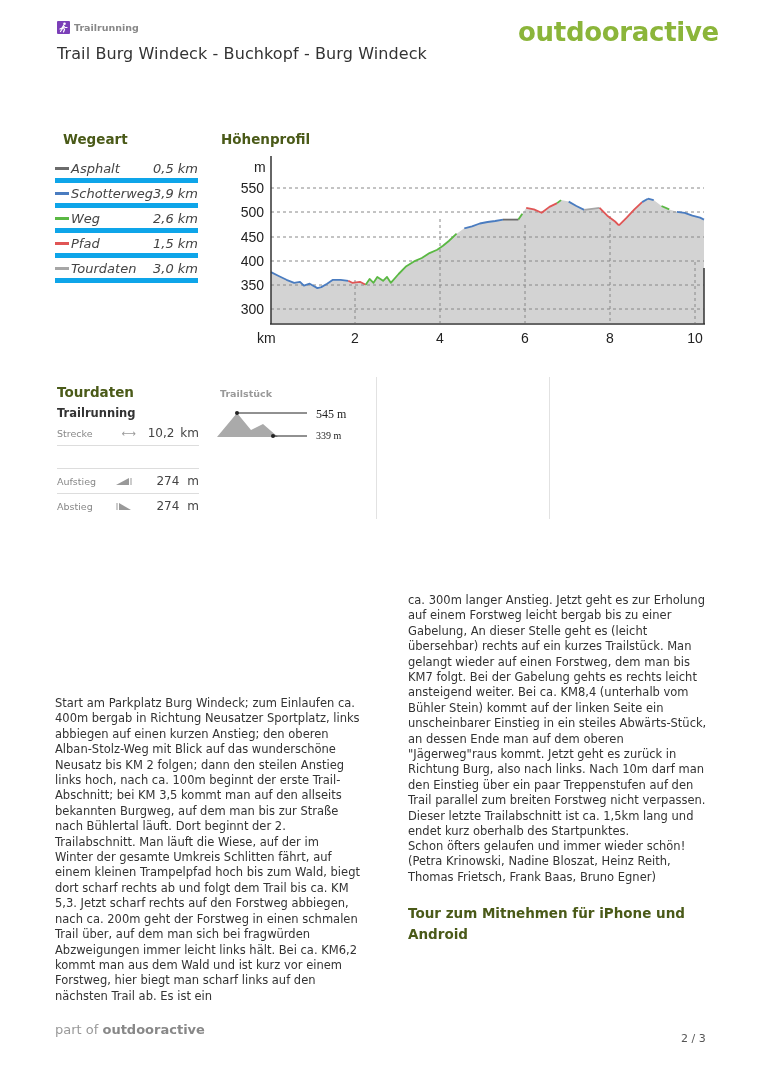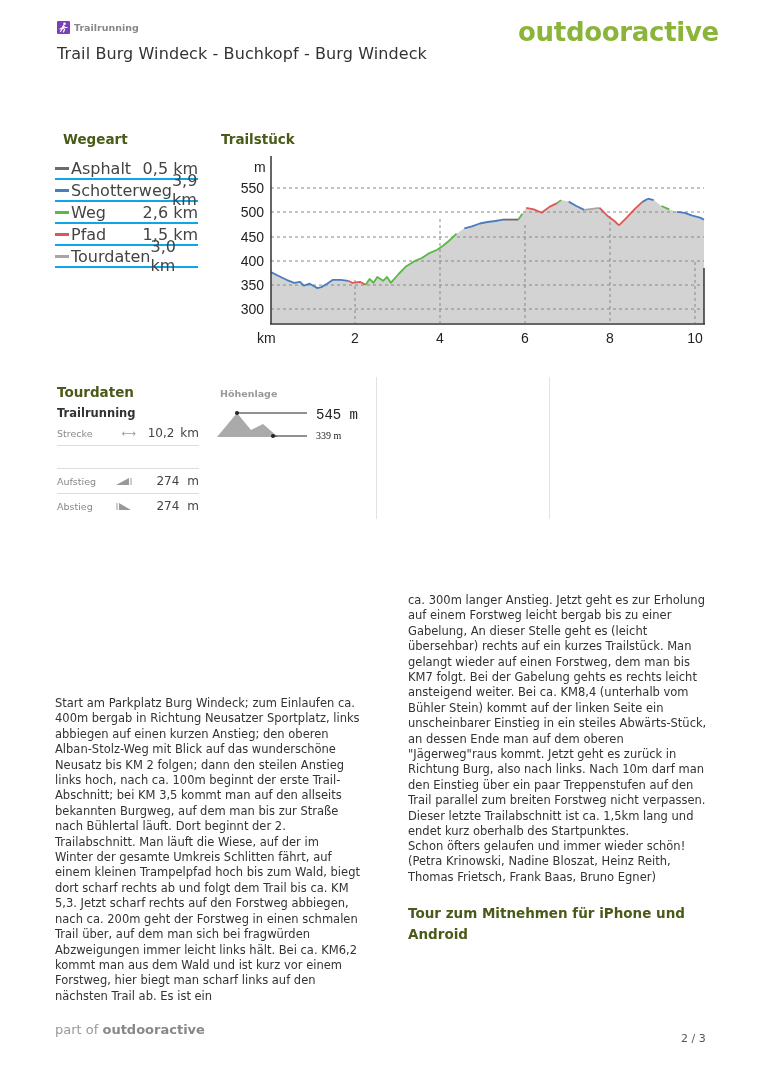--- a/index.html
+++ b/index.html
@@ -6,21 +6,21 @@
   body { width: 763px; height: 1080px; position: relative; overflow: hidden;
          font-family: "DejaVu Sans", sans-serif; color: #333; }
   .abs { position: absolute; }
   .cat { left: 57px; top: 21px; display: flex; align-items: center; gap: 4px; }
   .cat-icon { width: 13px; height: 13px; background: #7b3fb8; display: inline-flex; align-items: center; justify-content: center; border-radius: 1px; }
   .cat-label { font-size: 9.5px; font-weight: bold; color: #888; }
   .title { left: 57px; top: 44px; font-size: 16px; color: #333; letter-spacing: 0.1px; }
   .brand { left: 518px; top: 17px; font-size: 26px; font-weight: bold; color: #8bb53a; letter-spacing: -0.3px; }
   .sec-h { font-size: 13.5px; font-weight: bold; color: #4a5a18; }
   .wege-table { left: 55px; top: 158px; width: 143px; }
-  .wege-row { display: flex; justify-content: space-between; align-items: center; height: 20px; border-bottom: 2px solid #0ea5e9; font-size: 16px; color: #444; }
+  .wege-row { display: flex; justify-content: space-between; align-items: center; height: 20px; border-bottom: 5px solid #0ea5e9; font-size: 13px; color: #444; font-style: italic; }
   .wege-row .left { display: flex; align-items: center; gap: 2px; }
   .swatch { width: 14px; height: 3px; display: inline-block; }
   .tour-row { display: flex; align-items: center; height: 24px; font-size: 12px; color: #444; border-bottom: 1px solid #ddd; }
   .tour-label { width: 60px; font-size: 9.5px; color: #888; }
   .tour-icon { width: 32px; display: inline-flex; justify-content: center; color: #999; font-size: 10px; }
   .tour-val { width: 50px; text-align: right; padding-right: 6px; }
   .vline { width: 1px; background: #e2e2e2; }
   .para { font-size: 11.5px; line-height: 15.4px; color: #333; width: 305px; }
   .footer-left { left: 55px; top: 1022px; font-size: 13px; color: #999; }
   .footer-left b { color: #888; }
@@ -73,21 +73,21 @@
   </div>
   <div class="wege-row">
     <span class="left">
         <span class="swatch" style="background:#a6a6a6"></span>
         <span>Tourdaten</span>
       </span>
     <span>3,0 km</span>
   </div>
 </div>
 
-<div class="abs sec-h" style="left:221px; top:131px;">Trailstück</div>
+<div class="abs sec-h" style="left:221px; top:131px;">Höhenprofil</div>
 <svg class="abs" style="left:0; top:0;" width="763" height="360">
 
   <path id="area-fill" fill="#d3d3d3" stroke="none" d="M 271 323 L 271.0 272.1 L 278.7 276.0 L 286.5 279.8 L 294.2 282.8 L 300.0 281.8 L 303.9 285.7 L 309.7 283.7 L 317.4 288.1 L 321.3 287.1 L 327.1 283.7 L 332.9 279.8 L 340.6 279.8 L 348.3 280.8 L 352.2 282.8 L 359.9 281.8 L 365.7 284.7 L 369.6 278.9 L 373.5 282.8 L 377.3 276.9 L 383.1 280.8 L 387.0 276.9 L 390.8 282.8 L 398.6 274.0 L 406.3 266.2 L 414.0 261.4 L 421.8 258.0 L 429.5 253.1 L 437.2 249.7 L 443.0 245.8 L 448.8 241.0 L 456.6 233.7 L 464.3 228.3 L 472.0 226.4 L 479.8 223.5 L 487.5 222.0 L 495.2 221.0 L 503.0 219.6 L 510.7 219.6 L 518.4 219.6 L 522.3 213.7 L 526.2 207.9 L 533.9 209.4 L 541.6 212.8 L 549.4 206.9 L 557.1 203.1 L 561.0 200.1 L 568.7 201.6 L 576.4 206.0 L 584.2 209.9 L 591.9 208.9 L 599.6 207.9 L 607.3 215.7 L 615.1 221.5 L 618.9 225.4 L 626.7 217.6 L 634.4 209.4 L 642.1 202.1 L 647.9 198.7 L 653.7 200.1 L 661.5 206.0 L 669.2 209.4 L 676.9 211.8 L 684.7 212.8 L 692.4 215.7 L 700.1 217.6 L 704.0 219.6 L 704 323 Z"></path>
 
   <g stroke="#888" stroke-dasharray="3,3" stroke-width="1">
     <line x1="271" x2="704" y1="188" y2="188"></line>
     <line x1="271" x2="704" y1="212" y2="212"></line>
     <line x1="271" x2="704" y1="237" y2="237"></line>
     <line x1="271" x2="704" y1="261" y2="261"></line>
     <line x1="271" x2="704" y1="285" y2="285"></line>
@@ -165,29 +165,29 @@
       <svg width="16" height="9">
           <line x1="1" y1="1" x2="1" y2="8" stroke="#999"></line>
           <polygon points="3,1 3,8 15,8" fill="#999"></polygon>
         </svg>
     </span>
     <span class="tour-val" style="width:auto; padding-left:18px; padding-right:8px;">274</span>
     <span>m</span>
   </div>
 </div>
 
-<div class="abs" style="left:220px; top:388px; font-size:9.5px; font-weight:bold; color:#999;">Höhenlage</div>
+<div class="abs" style="left:220px; top:388px; font-size:9.5px; font-weight:bold; color:#999;">Trailstück</div>
 <svg class="abs" style="left:215px; top:405px;" width="150" height="40">
   <polygon points="2,32 22,8 36,25 48,19 63,32" fill="#aaa"></polygon>
   <line x1="22" y1="8" x2="92" y2="8" stroke="#222" stroke-width="1"></line>
   <circle cx="22" cy="8" r="2" fill="#222"></circle>
   <line x1="58" y1="31" x2="92" y2="31" stroke="#222" stroke-width="1"></line>
   <circle cx="58" cy="31" r="2" fill="#222"></circle>
 </svg>
-<div class="abs" style="left:316px; top:407px; font-family:Liberation Mono, monospace; font-size:14px; color:#222;">545 m</div>
+<div class="abs" style="left:316px; top:407px; font-family:Liberation Serif, serif; font-size:12px; color:#222;">545 m</div>
 <div class="abs" style="left:316px; top:430px; font-family:Liberation Serif, serif; font-size:10px; color:#222;">339 m</div>
 
 <div class="abs vline" style="left:376px; top:377px; height:142px;"></div>
 <div class="abs vline" style="left:549px; top:377px; height:142px;"></div>
 
 <div class="abs para" style="left:55px; top:696px;">Start am Parkplatz Burg Windeck; zum Einlaufen ca. 400m bergab in Richtung Neusatzer Sportplatz, links abbiegen auf einen kurzen Anstieg; den oberen Alban-Stolz-Weg mit Blick auf das wunderschöne Neusatz bis KM 2 folgen; dann den steilen Anstieg links hoch, nach ca. 100m beginnt der erste Trail-Abschnitt; bei KM 3,5 kommt man auf den allseits bekannten Burgweg, auf dem man bis zur Straße nach Bühlertal läuft. Dort beginnt der 2. Trailabschnitt. Man läuft die Wiese, auf der im Winter der gesamte Umkreis Schlitten fährt, auf einem kleinen Trampelpfad hoch bis zum Wald, biegt dort scharf rechts ab und folgt dem Trail bis ca. KM 5,3. Jetzt scharf rechts auf den Forstweg abbiegen, nach ca. 200m geht der Forstweg in einen schmalen Trail über, auf dem man sich bei fragwürden Abzweigungen immer leicht links hält. Bei ca. KM6,2 kommt man aus dem Wald und ist kurz vor einem Forstweg, hier biegt man scharf links auf den nächsten Trail ab. Es ist ein</div>
 <div class="abs para" style="left:408px; top:593px;">ca. 300m langer Anstieg. Jetzt geht es zur Erholung auf einem Forstweg leicht bergab bis zu einer Gabelung, An dieser Stelle geht es (leicht übersehbar) rechts auf ein kurzes Trailstück. Man gelangt wieder auf einen Forstweg, dem man bis KM7 folgt. Bei der Gabelung gehts es rechts leicht ansteigend weiter. Bei ca. KM8,4 (unterhalb vom Bühler Stein) kommt auf der linken Seite ein unscheinbarer Einstieg in ein steiles Abwärts-Stück, an dessen Ende man auf dem oberen "Jägerweg"raus kommt. Jetzt geht es zurück in Richtung Burg, also nach links. Nach 10m darf man den Einstieg über ein paar Treppenstufen auf den Trail parallel zum breiten Forstweg nicht verpassen. Dieser letzte Trailabschnitt ist ca. 1,5km lang und endet kurz oberhalb des Startpunktes.</div>
 <div class="abs para" style="left:408px; top:839px;">Schon öfters gelaufen und immer wieder schön! (Petra Krinowski, Nadine Bloszat, Heinz Reith, Thomas Frietsch, Frank Baas, Bruno Egner)</div>
 <div class="abs" style="left:408px; top:903px; width:300px; font-size:13.5px; line-height:21px; font-weight:bold; color:#4a5a18;">Tour zum Mitnehmen für iPhone und Android</div>
 

